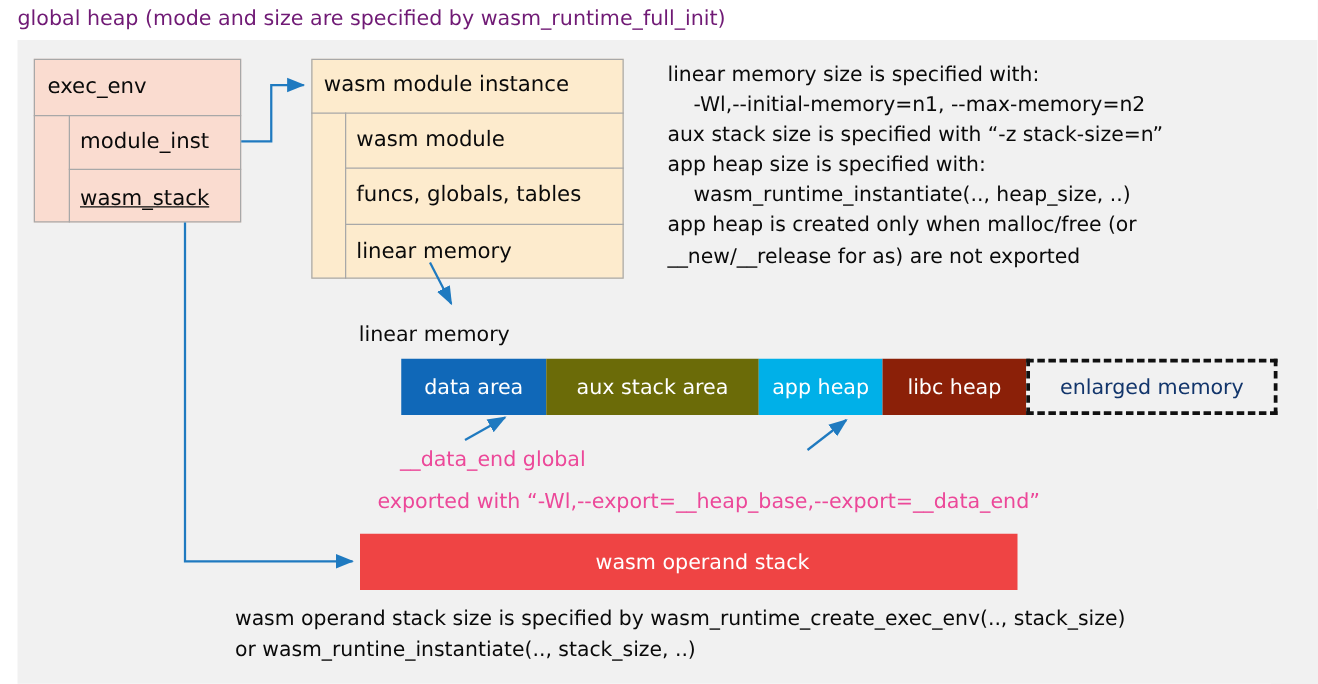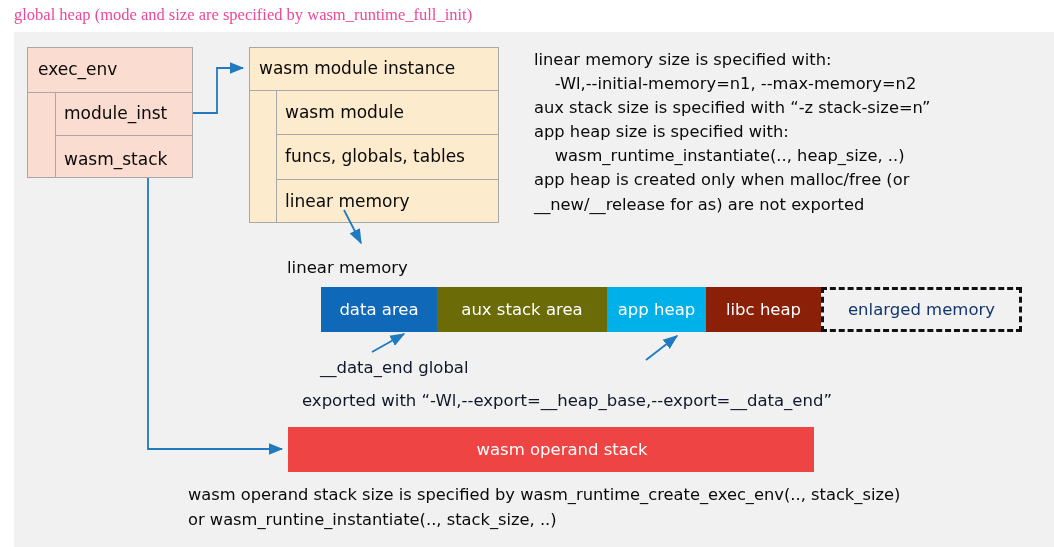--- a/index.html
+++ b/index.html
@@ -22,23 +22,22 @@
     height: 547px;
   }
 
   
   .title {
     position: absolute;
     left: 14px;
     top: 4px;
     font-size: 16.5px;
     line-height: 22px;
-    color: #ec4899;
-    white-space: nowrap;
-    font-family: Liberation Serif, serif;
+    color: #701a75;
+    white-space: nowrap;
   }
 
   
   .panel {
     position: absolute;
     left: 14px;
     top: 32px;
     width: 1040px;
     height: 515px;
     background: #f1f1f1;
@@ -124,21 +123,21 @@
     font-size: 16.5px;
     color: #ffffff;
     white-space: nowrap;
   }
 
   
   .anno {
     position: absolute;
     font-size: 16.5px;
     line-height: 22px;
-    color: #0f172a;
+    color: #ec4899;
     white-space: nowrap;
   }
   .bottom-note {
     position: absolute;
     left: 188px;
     top: 482px;
     font-size: 16.3px;
     line-height: 25px;
     color: #0a0a0a;
     white-space: pre;
@@ -165,21 +164,21 @@
   <div class="box box-pink" style="left:27px; top:47px; width:166px; height:131px;"></div>
 
   <div style="position:absolute; left:27px; top:92px; width:166px; height:1px; background:#a8a8a8;"></div>
 
   <div style="position:absolute; left:55px; top:92px; width:1px; height:86px; background:#a8a8a8;"></div>
 
   <div style="position:absolute; left:55px; top:135px; width:138px; height:1px; background:#a8a8a8;"></div>
 
   <div class="box-label" style="left:38px; top:47px; width:150px; height:45px;">exec_env</div>
   <div class="box-label" style="left:64px; top:92px; width:125px; height:43px;">module_inst</div>
-  <div class="box-label" style="left:64px; top:135px; width:125px; height:49px;">wasm_stack</div>
+  <div class="box-label" style="left:64px; top:135px; width:125px; height:49px;text-decoration:underline;">wasm_stack</div>
 
   <div class="box box-cream" style="left:249px; top:47px; width:250px; height:176px;"></div>
   <div style="position:absolute; left:249px; top:90px; width:250px; height:1px; background:#a8a8a8;"></div>
   <div style="position:absolute; left:276px; top:90px; width:1px; height:133px; background:#a8a8a8;"></div>
   <div style="position:absolute; left:276px; top:134px; width:223px; height:1px; background:#a8a8a8;"></div>
   <div style="position:absolute; left:276px; top:179px; width:223px; height:1px; background:#a8a8a8;"></div>
 
   <div class="box-label" style="left:259px; top:47px; width:235px; height:43px;">wasm module instance</div>
   <div class="box-label" style="left:285px; top:90px; width:210px; height:44px;">wasm module</div>
   <div class="box-label" style="left:285px; top:134px; width:210px; height:45px;">funcs, globals, tables</div>

